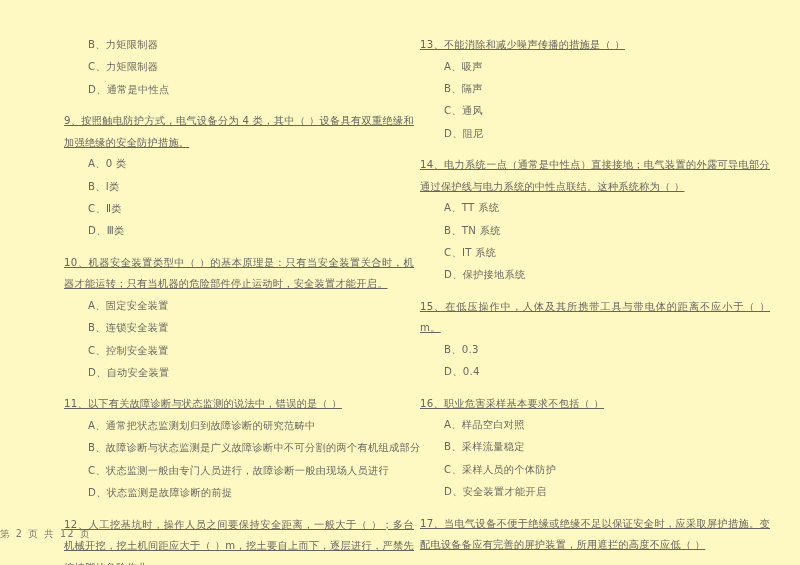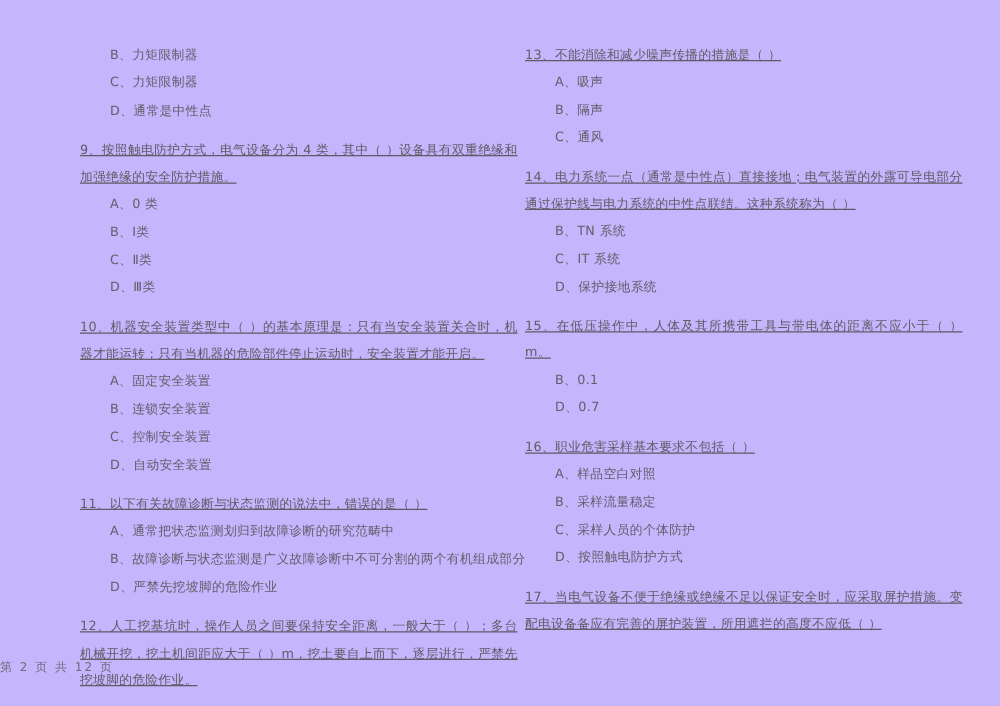--- a/index.html
+++ b/index.html
@@ -12,21 +12,21 @@
     width: 800px;
     height: 565px;
     position: relative;
     overflow: hidden;
     font-family: "DejaVu Sans", "Liberation Sans", sans-serif;
     color: #3c3c3c;
   }
   .page {
     position: absolute;
     inset: 0;
-    background: #c4b5fd;
+    background: #fef9c3;
   }
   .columns {
     position: absolute;
     top: 34px;
     left: 0;
     right: 0;
     display: flex;
     flex-direction: row;
     align-items: flex-start;
   }
@@ -106,58 +106,61 @@
         <div class="opt">A、固定安全装置</div>
         <div class="opt">B、连锁安全装置</div>
         <div class="opt">C、控制安全装置</div>
         <div class="opt">D、自动安全装置</div>
       </div>
 
       <div class="qblock">
         <div class="qstem">11、以下有关故障诊断与状态监测的说法中，错误的是（      ）</div>
         <div class="opt">A、通常把状态监测划归到故障诊断的研究范畴中</div>
         <div class="opt">B、故障诊断与状态监测是广义故障诊断中不可分割的两个有机组成部分</div>
-        <div class="opt">D、严禁先挖坡脚的危险作业</div>
+        <div class="opt">C、状态监测一般由专门人员进行，故障诊断一般由现场人员进行</div>
+        <div class="opt">D、状态监测是故障诊断的前提</div>
       </div>
 
       <div class="qblock">
         <div class="qstem">12、人工挖基坑时，操作人员之间要保持安全距离，一般大于（      ）；多台机械开挖，挖土机间距应大于（      ）m，挖土要自上而下，逐层进行，严禁先挖坡脚的危险作业。</div>
 
       </div>
 
     </div>
 
     <div class="col col-right">
 
       <div class="qblock">
         <div class="qstem">13、不能消除和减少噪声传播的措施是（      ）</div>
         <div class="opt">A、吸声</div>
         <div class="opt">B、隔声</div>
         <div class="opt">C、通风</div>
+        <div class="opt">D、阻尼</div>
       </div>
 
       <div class="qblock">
         <div class="qstem">14、电力系统一点（通常是中性点）直接接地；电气装置的外露可导电部分通过保护线与电力系统的中性点联结。这种系统称为（      ）</div>
+        <div class="opt">A、TT 系统</div>
         <div class="opt">B、TN 系统</div>
         <div class="opt">C、IT 系统</div>
         <div class="opt">D、保护接地系统</div>
       </div>
 
       <div class="qblock">
         <div class="qstem">15、在低压操作中，人体及其所携带工具与带电体的距离不应小于（      ）m。</div>
-        <div class="opt">B、0.1</div>
-        <div class="opt">D、0.7</div>
+        <div class="opt">B、0.3</div>
+        <div class="opt">D、0.4</div>
       </div>
 
       <div class="qblock">
         <div class="qstem">16、职业危害采样基本要求不包括（      ）</div>
         <div class="opt">A、样品空白对照</div>
         <div class="opt">B、采样流量稳定</div>
         <div class="opt">C、采样人员的个体防护</div>
-        <div class="opt">D、按照触电防护方式</div>
+        <div class="opt">D、安全装置才能开启</div>
       </div>
 
       <div class="qblock">
         <div class="qstem">17、当电气设备不便于绝缘或绝缘不足以保证安全时，应采取屏护措施。变配电设备备应有完善的屏护装置，所用遮拦的高度不应低（      ）</div>
 
       </div>
 
     </div>
 
   </div>

